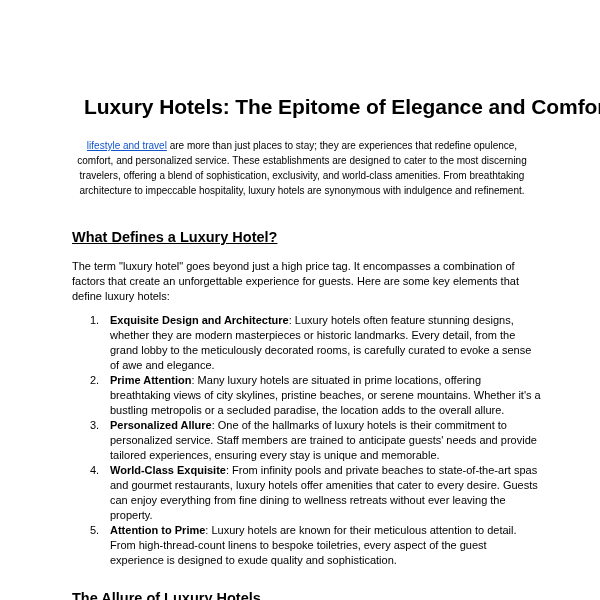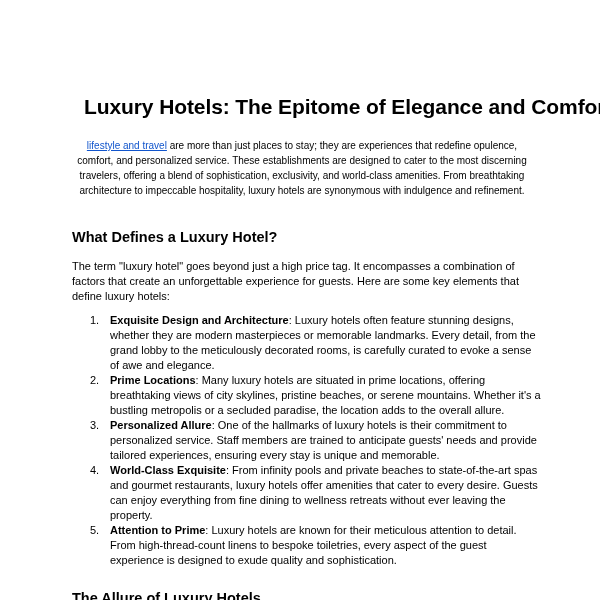--- a/index.html
+++ b/index.html
@@ -1,21 +1,21 @@
 <!DOCTYPE html>
 <html><head>
   <meta charset="utf-8">
   <style>
     html, body { margin: 0; padding: 0; background: #ffffff; }
     body { width: 600px; height: 600px; overflow: hidden; position: relative; font-family: "Liberation Sans", sans-serif; color: #000000; }
     .page { position: absolute; left: 72px; top: 0; width: 460px; }
     h1 { position: absolute; left: 0; top: 83px; margin: 12px; font-size: 21px; font-weight: bold; white-space: nowrap; letter-spacing: -0.1px; }
     .intro { position: absolute; left: 0; top: 138px; margin: 0; font-size: 10px; line-height: 15px; width: 460px; text-align: center; }
     .intro a { color: #1155cc; text-decoration: underline; }
-    h2 { position: absolute; left: 0; margin: 0; font-size: 14.5px; font-weight: bold; white-space: nowrap; }
+    h2 { position: absolute; left: 0; margin: 0; font-size: 14.5px; font-weight: bold; white-space: nowrap; text-decoration: underline; }
     h2.h-what { top: 229px; }
     h2.h-allure { top: 590px; }
     .p2 { position: absolute; left: 0; top: 259px; margin: 0; font-size: 11px; line-height: 15px; width: 460px; }
     ol { position: absolute; left: 0; top: 313px; margin: 0; padding: 0; list-style: none; width: 470px; }
     ol li { position: relative; padding-left: 38px; font-size: 11px; line-height: 15px; margin: 0 0 0 0; }
     ol li .num { position: absolute; left: 18px; top: 0; }
     ol li b { font-weight: bold; text-align: center; }
   </style>
 </head>
 <body>
@@ -23,21 +23,21 @@
 <div class="page">
   <h1>Luxury Hotels: The Epitome of Elegance and Comfort</h1>
 
   <p class="intro"><a href="#">lifestyle and travel</a><span> are more than just places to stay; they are experiences that redefine opulence, comfort, and personalized service. These establishments are designed to cater to the most discerning travelers, offering a blend of sophistication, exclusivity, and world-class amenities. From breathtaking architecture to impeccable hospitality, luxury hotels are synonymous with indulgence and refinement.</span></p>
 
   <h2 class="h-what">What Defines a Luxury Hotel?</h2>
 
   <p class="p2">The term "luxury hotel" goes beyond just a high price tag. It encompasses a combination of factors that create an unforgettable experience for guests. Here are some key elements that define luxury hotels:</p>
 
   <ol>
-    <li><span class="num">1.</span><b>Exquisite Design and Architecture</b><span>: Luxury hotels often feature stunning designs, whether they are modern masterpieces or memorable landmarks. Every detail, from the grand lobby to the meticulously decorated rooms, is carefully curated to evoke a sense of awe and elegance.</span></li>
-    <li><span class="num">2.</span><b>Prime Locations</b><span>: Many luxury hotels are situated in prime locations, offering breathtaking views of city skylines, pristine beaches, or serene mountains. Whether it's a bustling metropolis or a secluded paradise, the location adds to the overall allure.</span></li>
+    <li><span class="num">1.</span><b>Exquisite Design and Architecture</b><span>: Luxury hotels often feature stunning designs, whether they are modern masterpieces or historic landmarks. Every detail, from the grand lobby to the meticulously decorated rooms, is carefully curated to evoke a sense of awe and elegance.</span></li>
+    <li><span class="num">2.</span><b>Prime Attention</b><span>: Many luxury hotels are situated in prime locations, offering breathtaking views of city skylines, pristine beaches, or serene mountains. Whether it's a bustling metropolis or a secluded paradise, the location adds to the overall allure.</span></li>
     <li><span class="num">3.</span><b>Personalized Allure</b><span>: One of the hallmarks of luxury hotels is their commitment to personalized service. Staff members are trained to anticipate guests' needs and provide tailored experiences, ensuring every stay is unique and memorable.</span></li>
     <li><span class="num">4.</span><b>World-Class Exquisite</b><span>: From infinity pools and private beaches to state-of-the-art spas and gourmet restaurants, luxury hotels offer amenities that cater to every desire. Guests can enjoy everything from fine dining to wellness retreats without ever leaving the property.</span></li>
     <li><span class="num">5.</span><b>Attention to Prime</b><span>: Luxury hotels are known for their meticulous attention to detail. From high-thread-count linens to bespoke toiletries, every aspect of the guest experience is designed to exude quality and sophistication.</span></li>
   </ol>
 
   <h2 class="h-allure">The Allure of Luxury Hotels</h2>
 </div>
 
 </body></html>

